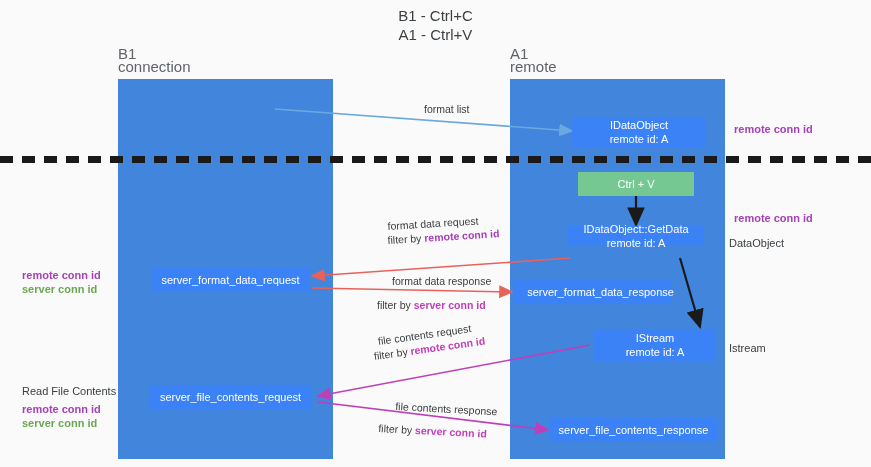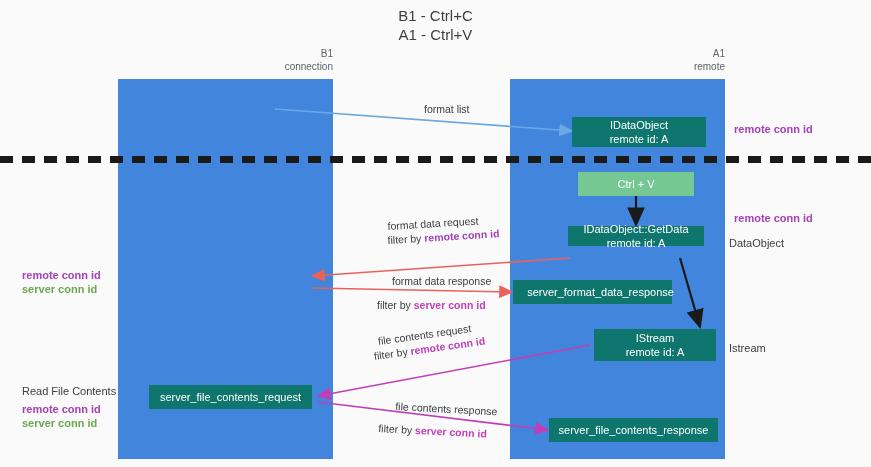--- a/index.html
+++ b/index.html
@@ -37,22 +37,22 @@
     text-align: center;
     font-size: 15px;
     line-height: 19px;
     color: #3c4043;
     white-space: pre-line;
     z-index: 6;
   }
 
   .col-header {
     position: absolute;
-    text-align: right;
-    font-size: 10px;
+    text-align: left;
+    font-size: 15px;
     line-height: 13px;
     color: #5f6368;
     white-space: pre-line;
     z-index: 6;
   }
   #col-b1 { left: 118px; top: 47px; width: 215px; }
   #col-a1 { left: 510px; top: 47px; width: 215px; }
 
   .lane {
     position: absolute;
@@ -71,21 +71,21 @@
     justify-content: center;
     text-align: center;
     color: #ffffff;
     font-size: 11px;
     line-height: 14px;
     z-index: 4;
     white-space: pre-line;
     padding: 2px 4px;
   }
   .node.green { background: #76c893; }
-  .node.orange { background: #0f766e; }
+  .node.orange { background: #3b82f6; }
 
   .side-label {
     position: absolute;
     font-size: 11px;
     line-height: 14px;
     z-index: 6;
     white-space: pre-line;
   }
   .side-label.dark { color: #3c4043; }
   .side-label.purple { color: #a63fb8; font-weight: bold; }
@@ -173,20 +173,21 @@
 
 
   <div class="node orange" style="left:572px; top:117px; width:134px; height:30px;">IDataObject
 remote id: A</div>
 
   <div class="node green" style="left:578px; top:172px; width:116px; height:24px;">Ctrl + V</div>
 
   <div class="node orange" style="left:568px; top:226px; width:136px; height:20px;">IDataObject::GetData
 remote id: A</div>
 
+  <div class="node orange" style="left:151px; top:268px; width:159px; height:24px;">server_format_data_request</div>
 
   <div class="node orange" style="left:513px; top:280px; width:159px; height:24px;padding-left:20px;">server_format_data_response</div>
 
   <div class="node orange" style="left:594px; top:329px; width:122px; height:32px;">IStream
 remote id: A</div>
 
   <div class="node orange" style="left:149px; top:385px; width:163px; height:24px;">server_file_contents_request</div>
 
   <div class="node orange" style="left:549px; top:418px; width:169px; height:24px;">server_file_contents_response</div>
 

